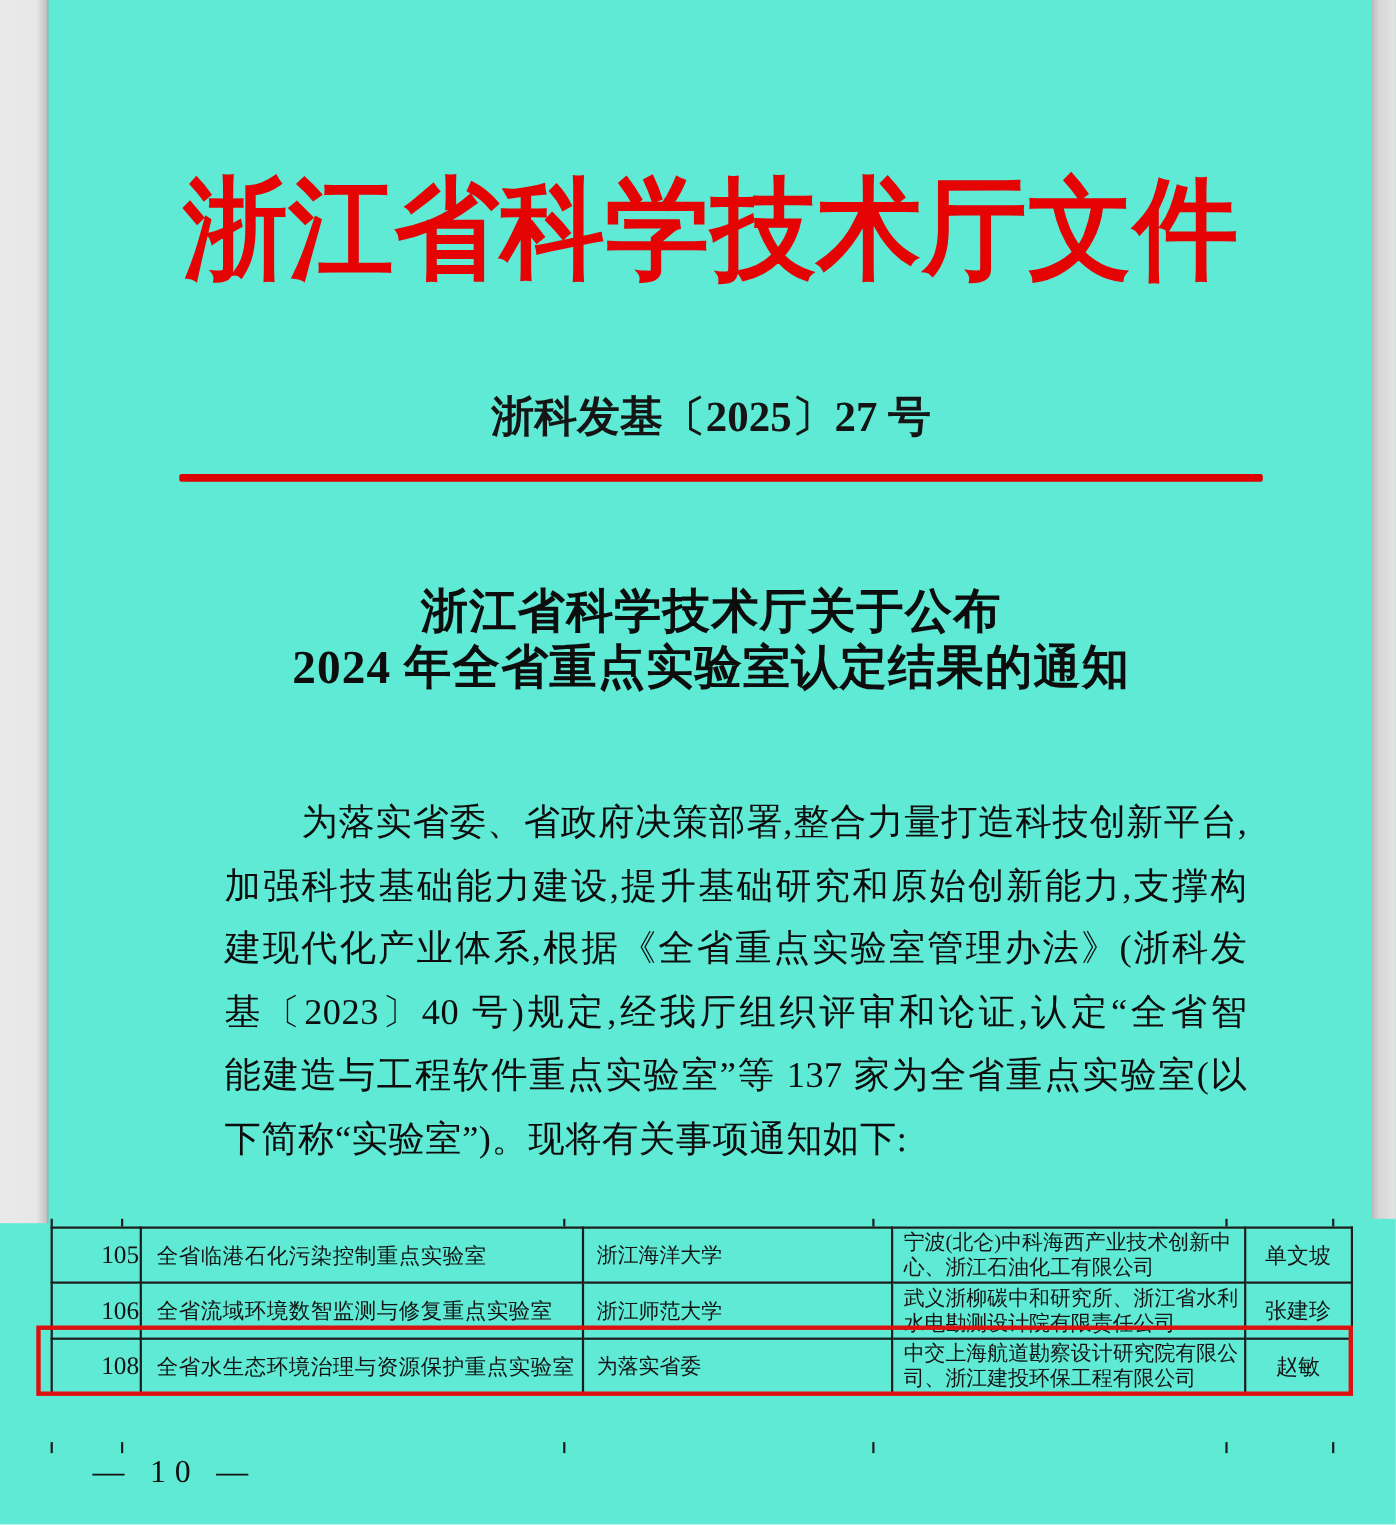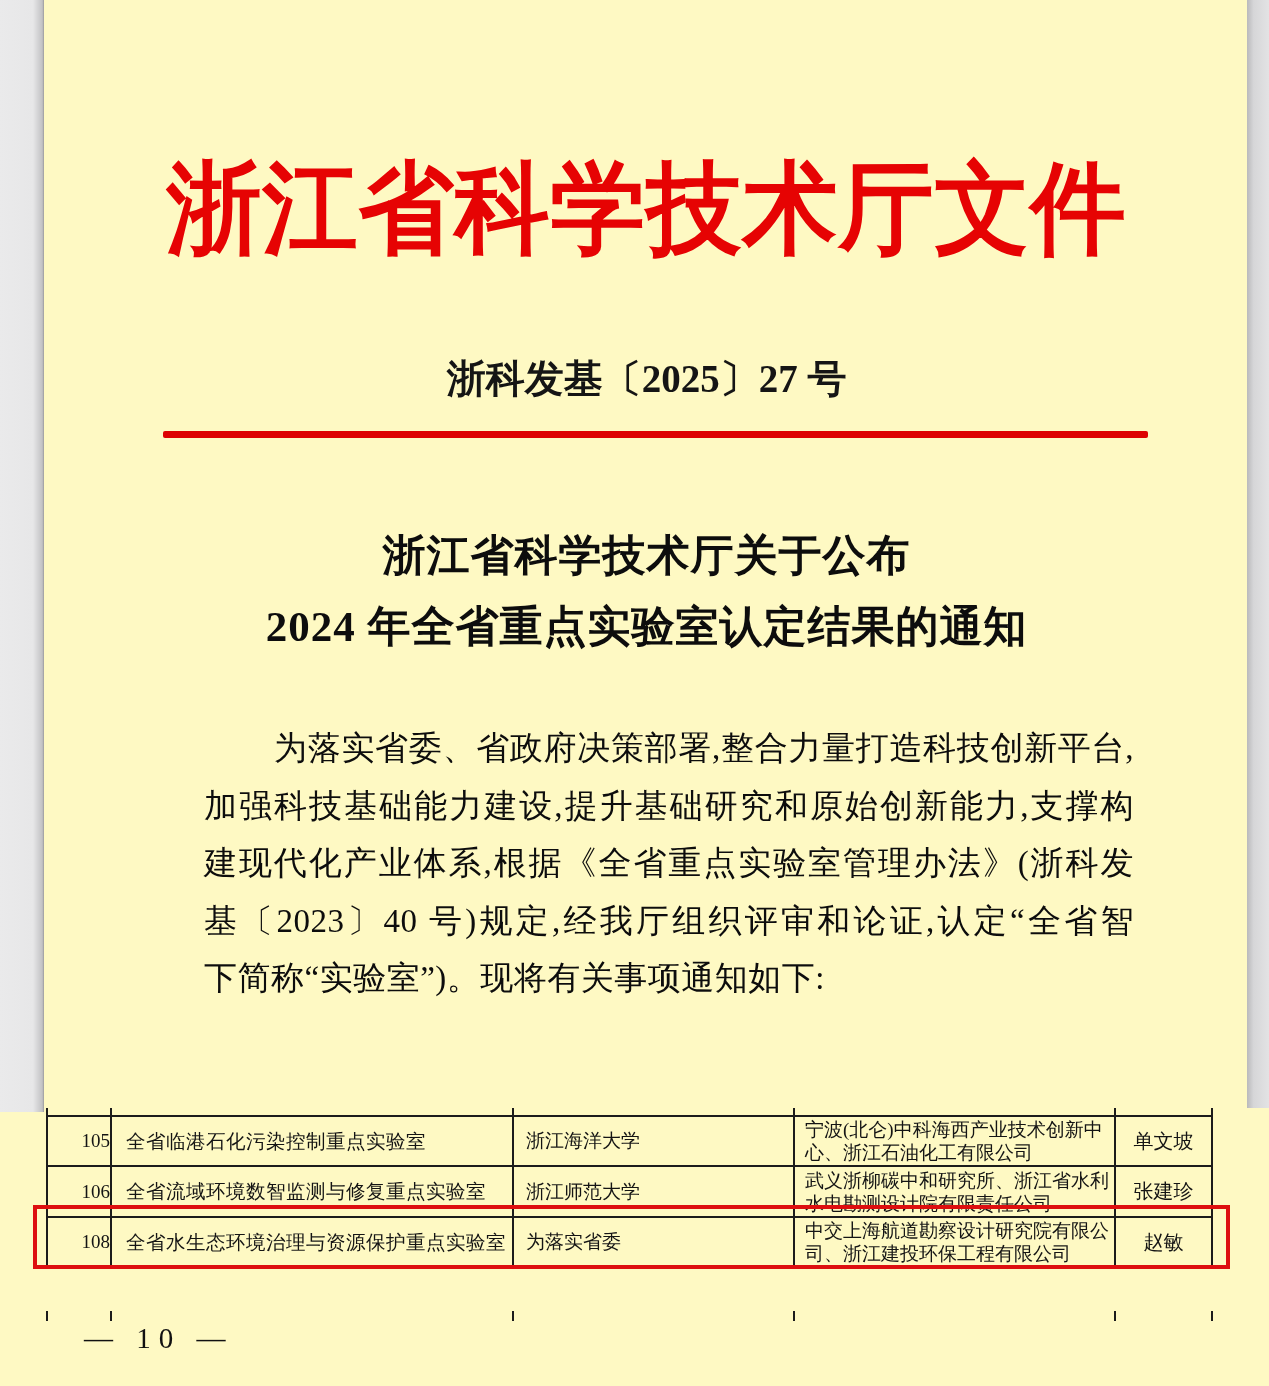--- a/index.html
+++ b/index.html
@@ -1,20 +1,20 @@
 <!DOCTYPE html>
 <html><head>
 <meta charset="utf-8">
 <style>
   html, body { margin: 0; padding: 0; background: #ffffff; }
   .canvas {
     position: relative;
     width: 1269px;
     height: 1386px;
-    background: #fef9c3;
+    background: #5eead4;
     overflow: hidden;
     font-family: "Liberation Serif", "DejaVu Serif", serif;
     color: #111111;
   }
   
   .strip-left {
     position: absolute; left: 0; top: 0; width: 44px; height: 1112px;
     background: linear-gradient(to right, #eaeaeb 0%, #e7e7e8 75%, #c2c2c4 96%, #9a9a9c 100%);
   }
   .strip-right {
@@ -36,21 +36,21 @@
   .red-rule {
     position: absolute; left: 163px; top: 431px; width: 985px; height: 7px;
     background: #dd0202; border-radius: 2px;
   }
   .notice-title {
     position: absolute; left: 45px; width: 1203px;
     text-align: center; font-size: 43px; font-weight: bold;
     color: #0d0d0d; white-space: nowrap; letter-spacing: 1px;
   }
   .notice-title.t1 { top: 527px; }
-  .notice-title.t2 { top: 598px; }
+  .notice-title.t2 { top: 578px; }
   .body-block {
     position: absolute; left: 204px; top: 720px; width: 930px;
     font-size: 33px; line-height: 57.5px; color: #0d0d0d;
     letter-spacing: 0.5px;
   }
   .bline { width: 930px; }
   .bline.just { text-align: justify; text-align-last: justify; }
   .bline.indent { text-indent: 70px; }
   
   .results-table {
@@ -61,21 +61,21 @@
   .results-table td {
     border: 2px solid #1c1c1c;
     font-size: 19.5px; color: #141414;
     padding: 0; vertical-align: middle;
     overflow: hidden;
   }
   .results-table .r1 td { height: 48px; }
   .results-table .r2 td { height: 49px; }
   .results-table .r3 td { height: 51px; }
   .results-table .r4 td { height: 48px; }
-  .results-table .c-no { text-align: right; font-size: 19px; }
+  .results-table .c-no { text-align: left; font-size: 23px; padding-left: 44px; }
   .results-table .c-lab { padding-left: 14px; letter-spacing: 0.5px; }
   .results-table .c-inst { padding-left: 12px; font-size: 19px; }
   .results-table .c-part { padding-left: 10px; padding-right: 4px; font-size: 19px; line-height: 23px; margin-left: 40px; }
   .results-table .c-dir { text-align: center; font-size: 20px; }
   .stub { position: absolute; width: 2px; background: #1c1c1c; }
   .stub.top { top: 1108px; height: 7px; }
   .stub.bot { top: 1311px; height: 10px; }
   .highlight-rect {
     position: absolute; left: 33px; top: 1205px; width: 1197px; height: 64px;
     border: 4px solid #dd0f0f; background: transparent;
@@ -101,20 +101,21 @@
   <div class="red-rule"></div>
 
   <div class="notice-title t1">浙江省科学技术厅关于公布</div>
   <div class="notice-title t2">2024 年全省重点实验室认定结果的通知</div>
 
   <div class="body-block">
     <div class="bline just indent">为落实省委、省政府决策部署,整合力量打造科技创新平台,</div>
     <div class="bline just">加强科技基础能力建设,提升基础研究和原始创新能力,支撑构</div>
     <div class="bline just">建现代化产业体系,根据《全省重点实验室管理办法》(浙科发</div>
     <div class="bline just">基〔2023〕40 号)规定,经我厅组织评审和论证,认定“全省智</div>
+    <div class="bline just">能建造与工程软件重点实验室”等 137 家为全省重点实验室(以</div>
     <div class="bline">下简称“实验室”)。现将有关事项通知如下:</div>
   </div>
 
   <table class="results-table">
     <colgroup>
       <col style="width:64px">
         <col style="width:402px">
         <col style="width:281px">
         <col style="width:321px">
         <col style="width:97px">

